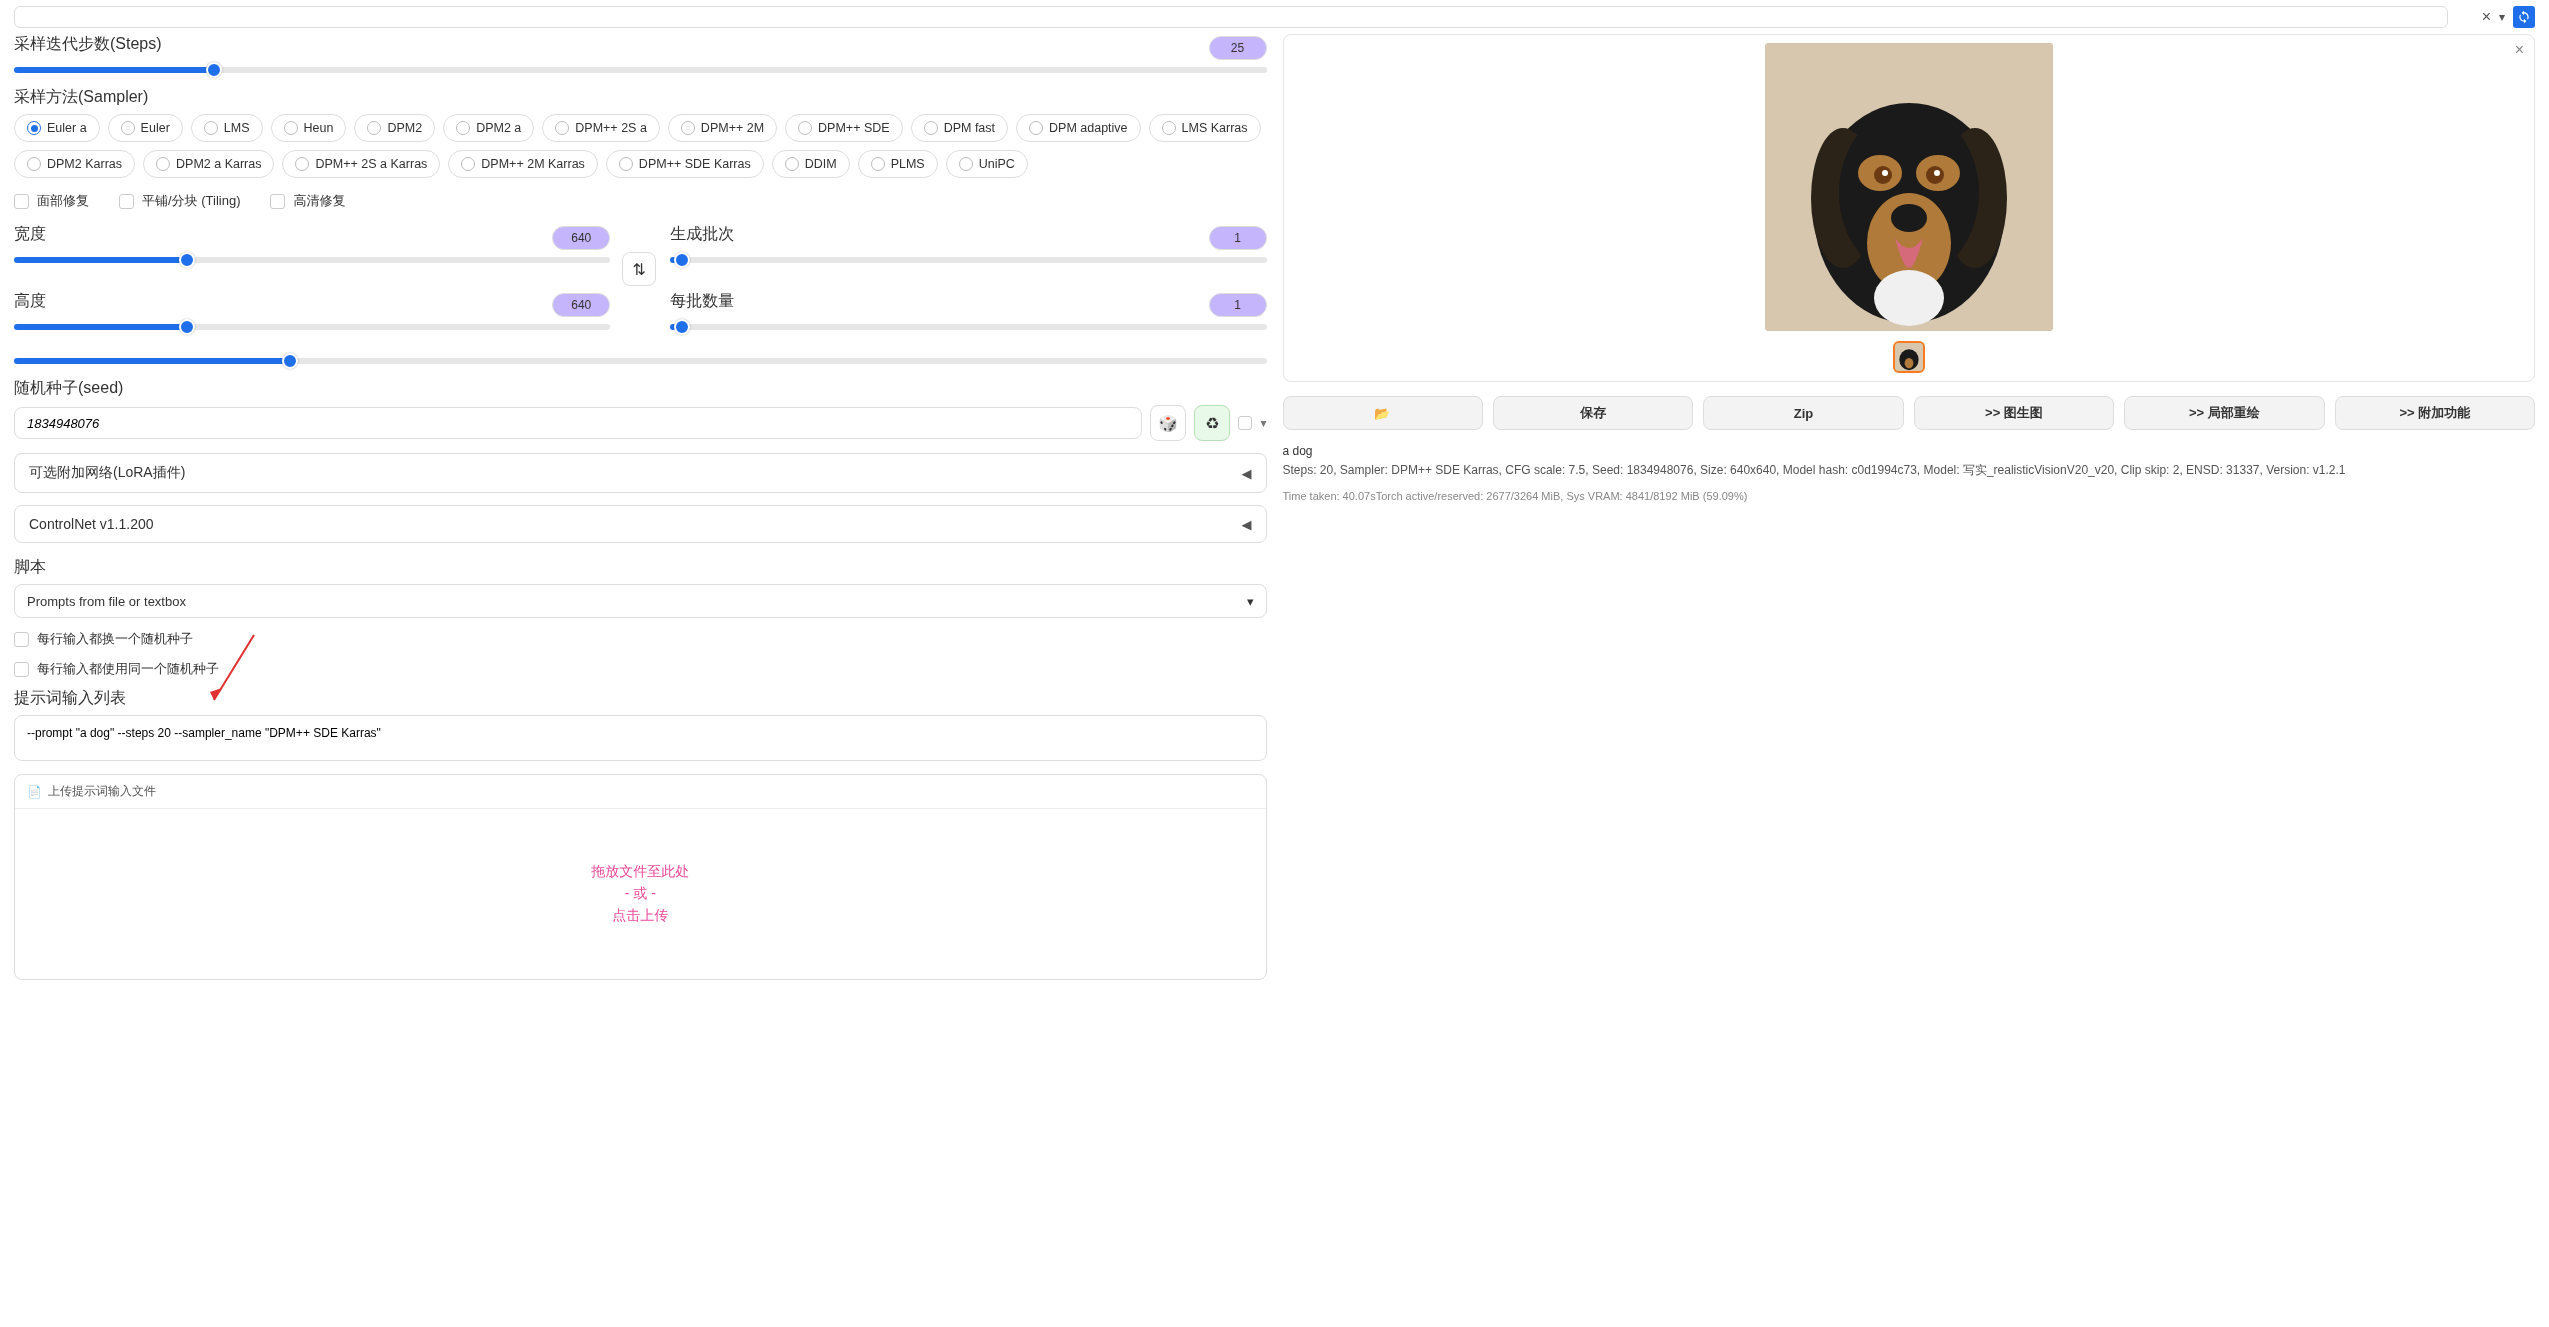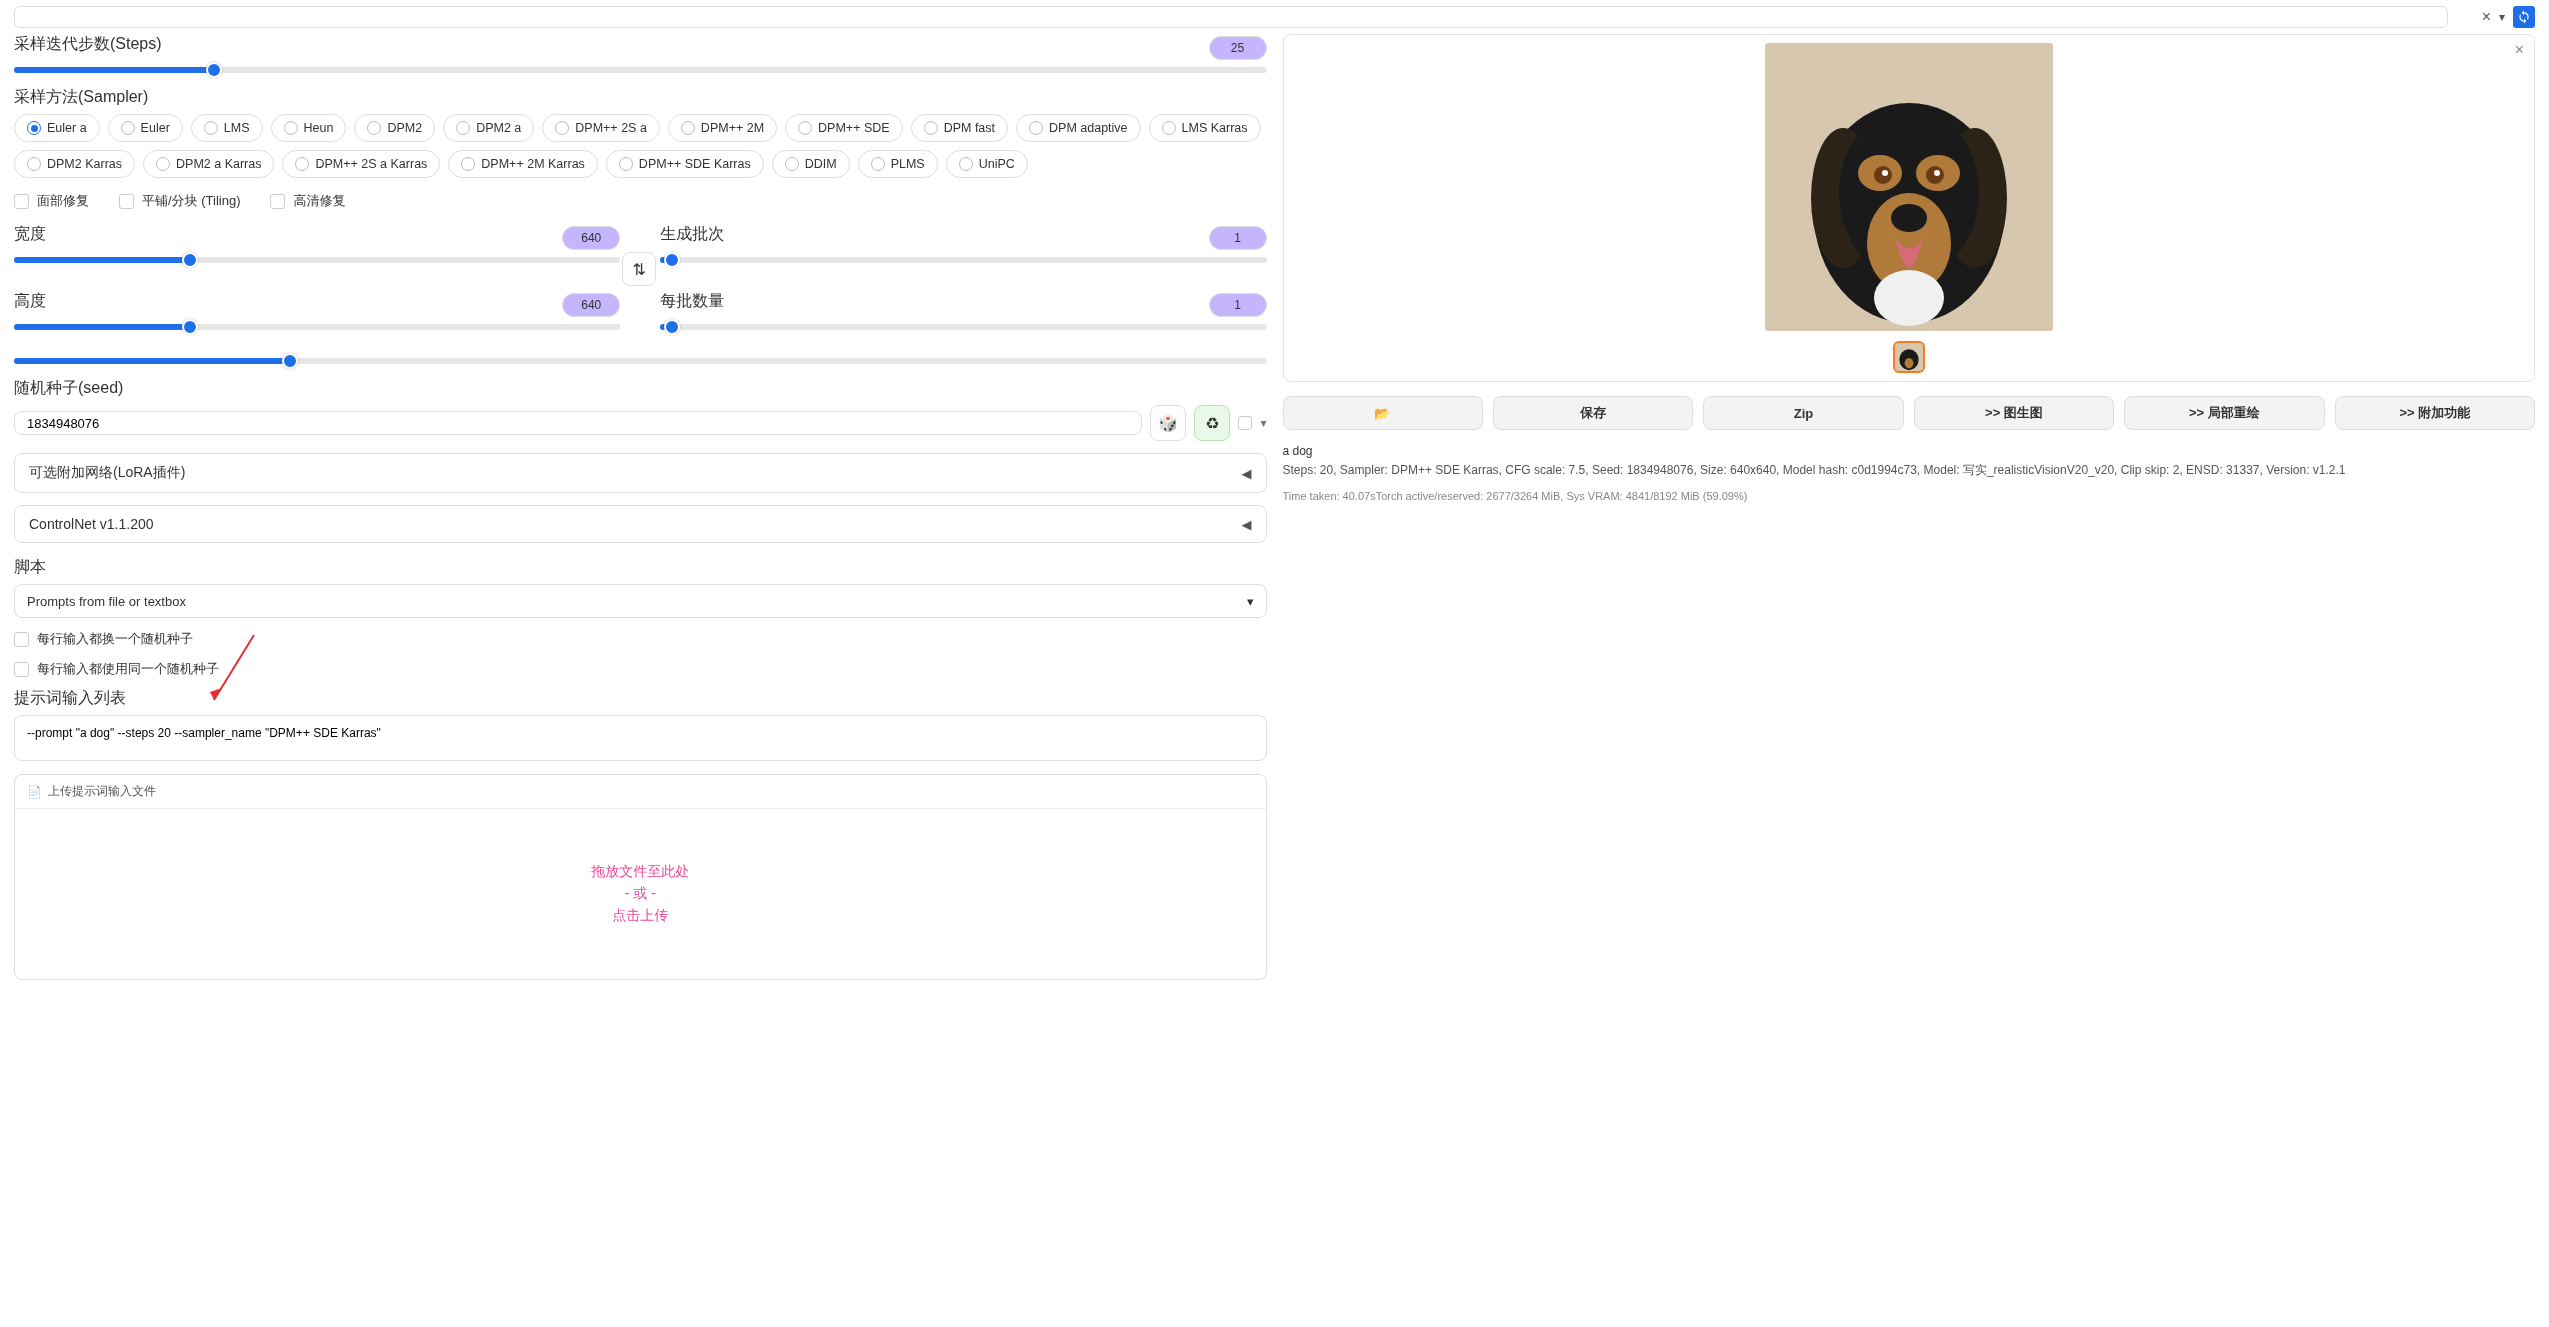--- a/index.html
+++ b/index.html
@@ -35,31 +35,31 @@
 .radio-item .circ { width: 14px; height: 14px; border: 1.5px solid #bbb; border-radius: 50%; display: inline-flex; align-items:center; justify-content:center; }
 .radio-item.sel .circ { border-color: #1f6feb; }
 .radio-item.sel .circ::after { content:""; width:7px; height:7px; background:#1f6feb; border-radius:50%; }
 
 
 .check-row { display: flex; gap: 30px; margin-bottom: 14px; }
 .chk { display: inline-flex; align-items: center; gap: 8px; font-size: 13px; cursor: pointer; }
 .chk .box { width: 15px; height: 15px; border: 1.5px solid #ccc; border-radius: 3px; }
 
 
-.dim-grid { display: grid; grid-template-columns: 1fr 36px 1fr; gap: 2px; align-items: start; }
+.dim-grid { display: grid; grid-template-columns: 1fr 36px 1fr; gap: 12px; align-items: start; }
 .dim-left, .dim-right { display: flex; flex-direction: column; gap: 14px; }
 .swap-btn { width: 34px; height: 34px; border: 1px solid #ddd; border-radius: 8px; display:flex; align-items:center; justify-content:center; font-size:16px; cursor:pointer; margin-top: 28px; }
 
 
 .cfg-block { margin-top: 14px; }
 
 
 .seed-block { margin-top: 14px; }
 .seed-row { display: flex; gap: 8px; align-items:center; }
-.seed-input { flex:1; height: 24px; border:1px solid #ddd; border-radius: 8px; padding: 9px 12px; font-size: 13px; }
+.seed-input { flex:1; height: 32px; border:1px solid #ddd; border-radius: 8px; padding: 9px 12px; font-size: 13px; font-style: italic; }
 .icon-btn { width: 36px; height: 36px; border:1px solid #ddd; border-radius:8px; background:#fff; display:flex; align-items:center; justify-content:center; cursor:pointer; font-size:16px; }
 .icon-btn.green { background:#e9f9e9; border-color:#b6e2b6; }
 .mini-chk { width:14px; height:14px; border:1.5px solid #ccc; border-radius:3px; }
 .mini-drop { font-size:12px; color:#777; cursor:pointer; }
 
 
 .accordion { border:1px solid #ddd; border-radius:8px; padding: 10px 14px; margin-top: 12px; display:flex; justify-content:space-between; align-items:center; cursor:pointer; font-size: 14px; }
 .accordion .tri { font-size: 13px; color:#555; }
 
 

